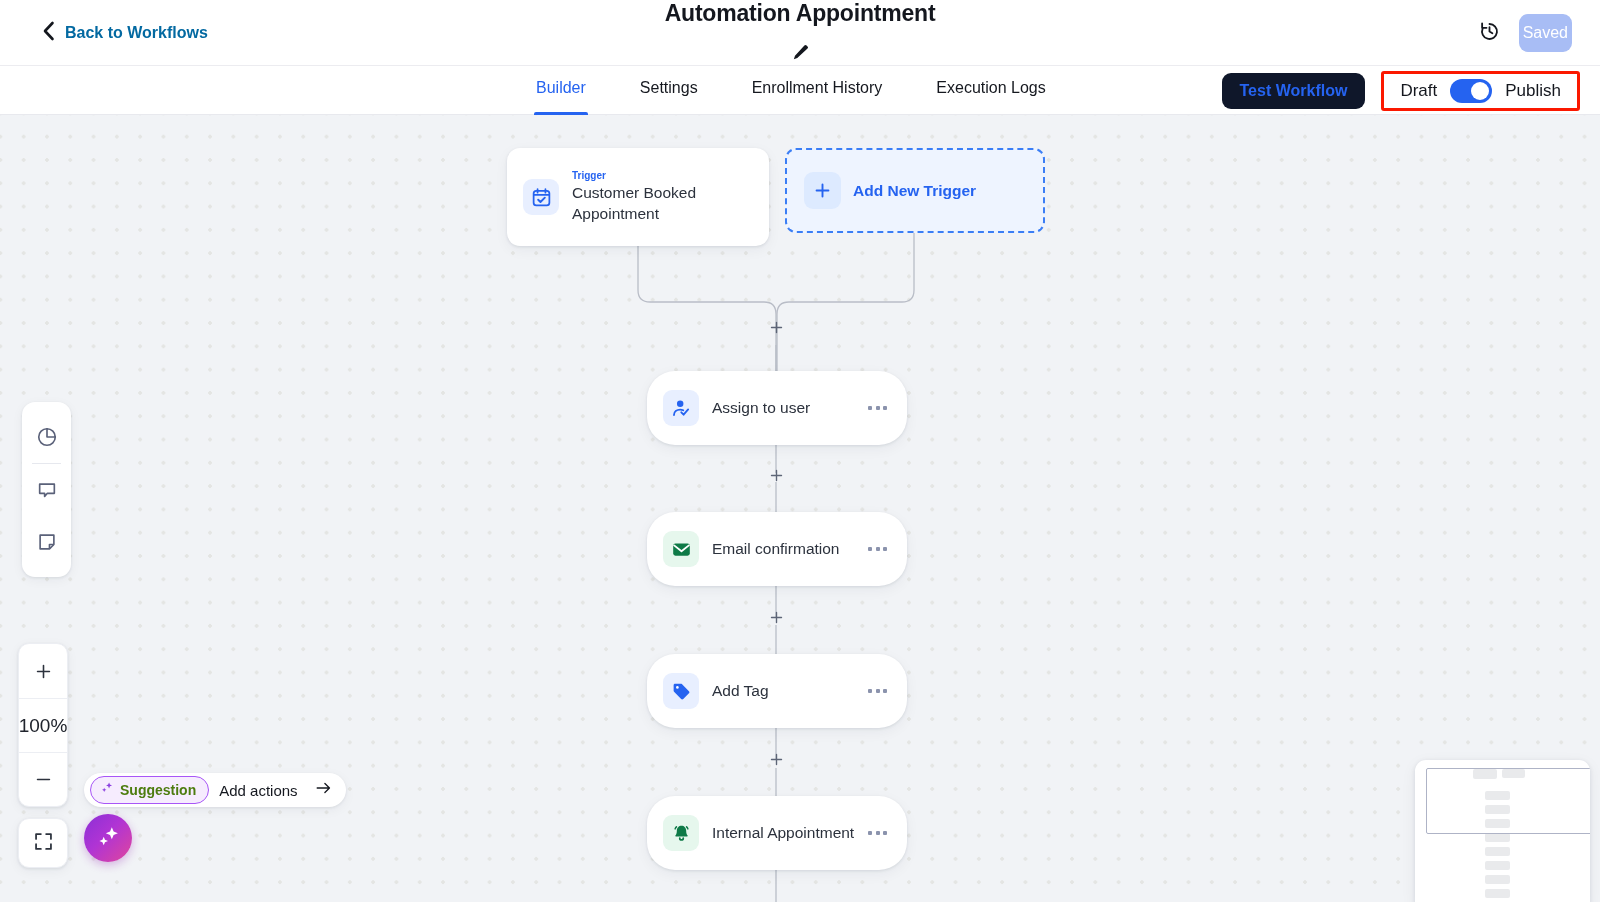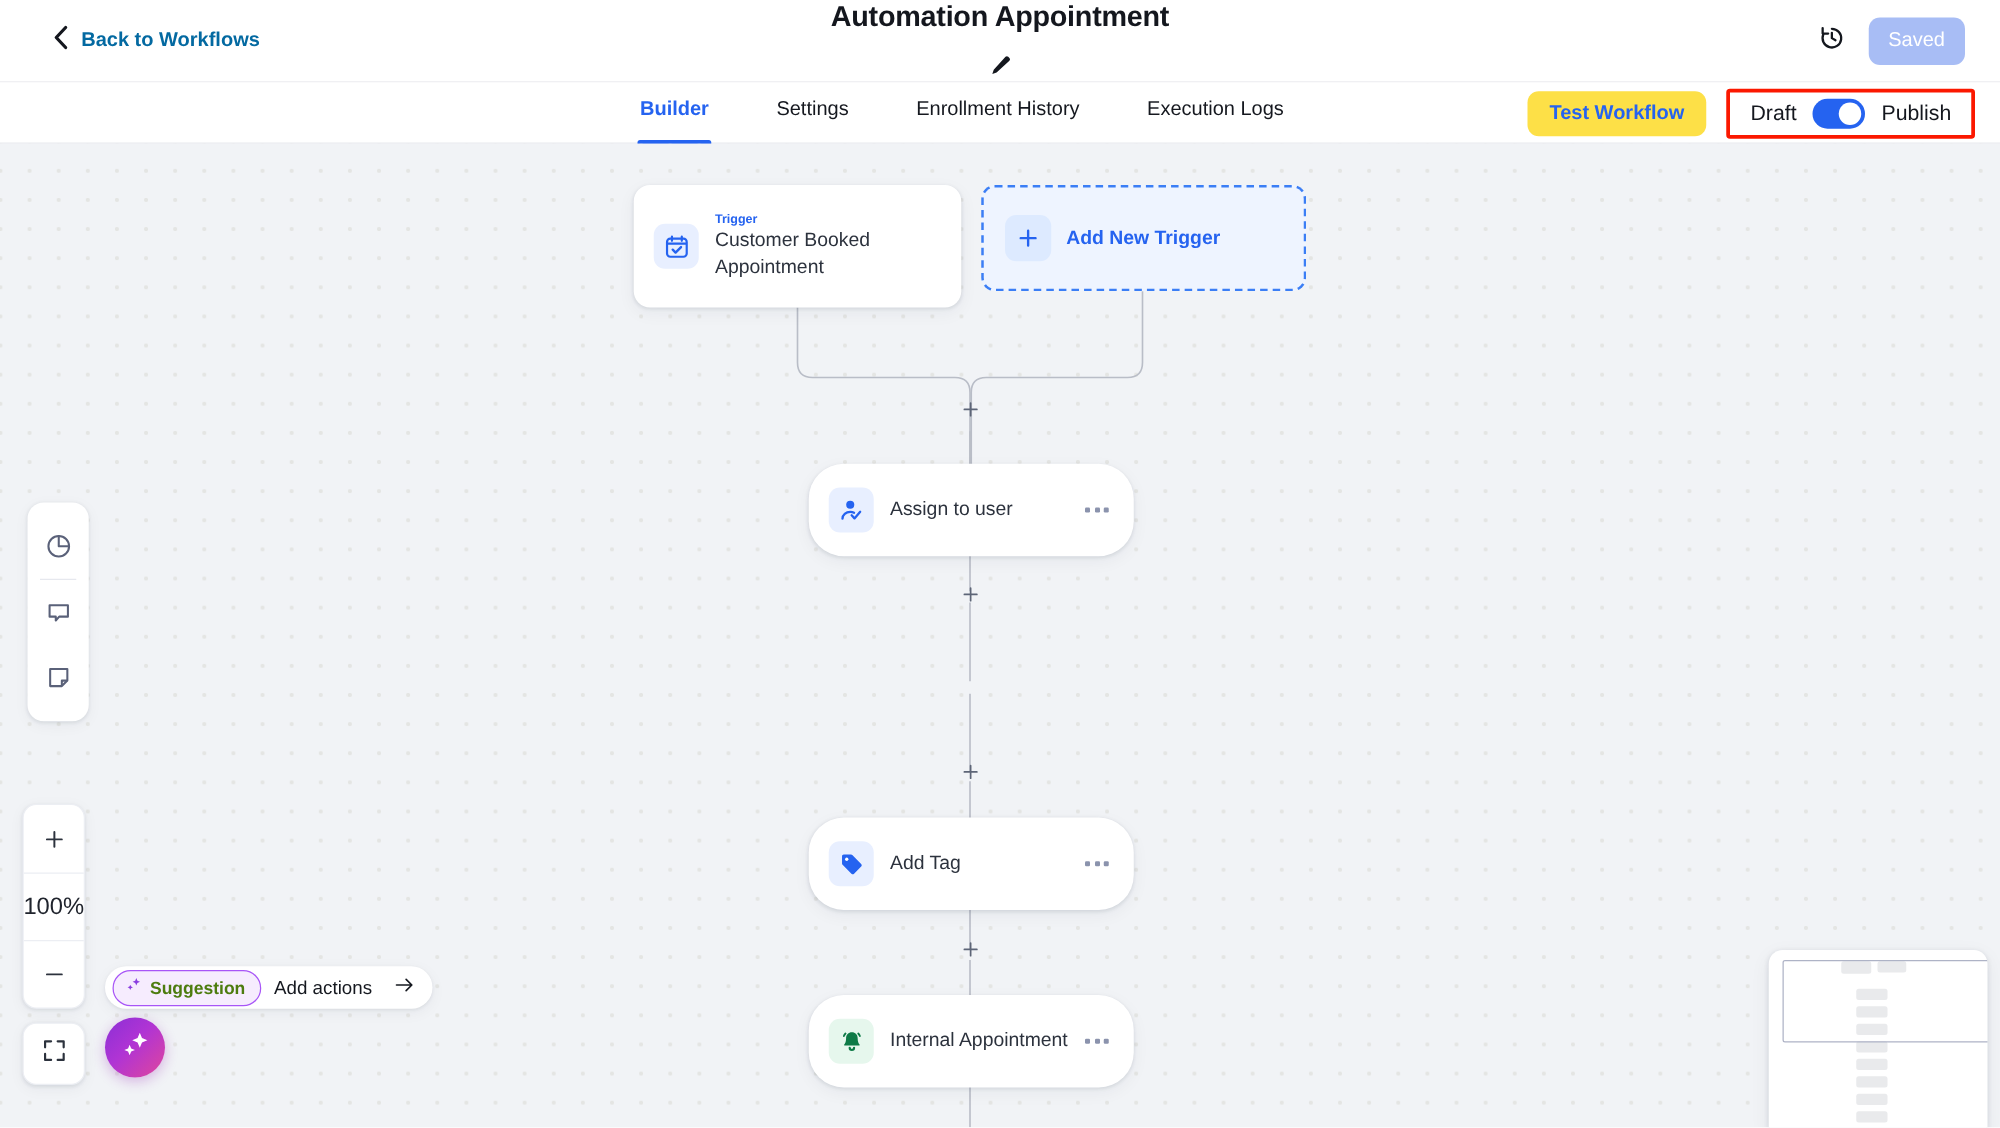--- a/index.html
+++ b/index.html
@@ -32,49 +32,49 @@
   .wf-title { font-size: 23px; font-weight: 700; color: #14171e; letter-spacing: -0.2px; }
   .edit-icon { pointer-events: auto; cursor: pointer; display: block; }
   .top-right {
     position: absolute; right: 28px; top: 0; height: 66px;
     display: flex; align-items: center; gap: 18px;
   }
   .history-icon { cursor: pointer; display: block; }
   .saved-btn {
     background: #a8bdf5; color: #ffffff; border: none;
     font-size: 16px; font-family: inherit;
-    padding: 10px 16px; border-radius: 9px; cursor: pointer;
+    padding: 10px 4px; border-radius: 9px; cursor: pointer;
   }
 
   
   .tabbar {
     position: absolute; top: 66px; left: 0; width: 1600px; height: 49px;
     background: #fff; border-bottom: 1px solid #e8e9ee;
   }
   .tabs {
     position: absolute; left: 512px; top: 0; height: 49px;
     display: flex; align-items: flex-start; gap: 0;
   }
   .tab {
     font-size: 16px; color: #15181f; cursor: pointer;
     padding: 13px 0 0 0; margin-right: 54px; position: relative; height: 49px;
     white-space: nowrap;
   }
   .tab:last-child { margin-right: 0; }
-  .tab.active { color: #2563f0; font-weight: 700; }
+  .tab.active { color: #2563f0; font-weight: 400; margin-left: 24px; }
   .tab.active::after {
     content: ""; position: absolute; left: -2px; right: -2px; bottom: 0;
     height: 3px; background: #2563f0; border-radius: 2px 2px 0 0;
   }
   .tab-right {
     position: absolute; right: 20px; top: 0; height: 49px;
     display: flex; align-items: center; gap: 0;
   }
   .test-btn {
-    background: #fde047; color: #2563f0; border: none; font-family: inherit;
+    background: #0f172a; color: #2563f0; border: none; font-family: inherit;
     font-size: 16px; font-weight: 700; padding: 9px 18px; border-radius: 9px;
     cursor: pointer; margin-right: 16px; text-align: center;
   }
   .toggle-zone {
     display: flex; align-items: center; gap: 13px;
     border: 3px solid #fb1800; border-radius: 3px;
     padding: 5px 16px; background: #fff;
   }
   .toggle-label { font-size: 17px; color: #14171e; }
   .switch {
@@ -331,20 +331,34 @@
           <i></i>
         </span>
     </div>
 
     <div class="plus-node" style="left:768px; top:352px;">
       <svg width="15" height="15" viewBox="0 0 24 24" fill="none">
           <path d="M12 4v16M4 12h16" stroke="#5d6577" stroke-width="2.2" stroke-linecap="round"></path>
         </svg>
     </div>
 
+    <div class="node action-node" style="top:397px;">
+      <span class="icon-sq green">
+        <svg width="21" height="21" viewBox="0 0 24 24" fill="none">
+          <rect x="2.5" y="5" width="19" height="14" rx="2.6" fill="#0e7a47"></rect>
+          <path d="M3.6 7.3L12 14l8.4-6.7" stroke="#ffffff" stroke-width="2.1" stroke-linecap="round" stroke-linejoin="round"></path>
+        </svg>
+      </span>
+      <span class="action-label">Email confirmation</span>
+      <span class="dots">
+          <i></i>
+          <i></i>
+          <i></i>
+        </span>
+    </div>
 
     <div class="plus-node" style="left:768px; top:494px;">
       <svg width="15" height="15" viewBox="0 0 24 24" fill="none">
           <path d="M12 4v16M4 12h16" stroke="#5d6577" stroke-width="2.2" stroke-linecap="round"></path>
         </svg>
     </div>
 
     <div class="node action-node" style="top:539px;">
       <span class="icon-sq blue">
         <svg width="21" height="21" viewBox="0 0 24 24" fill="none">

